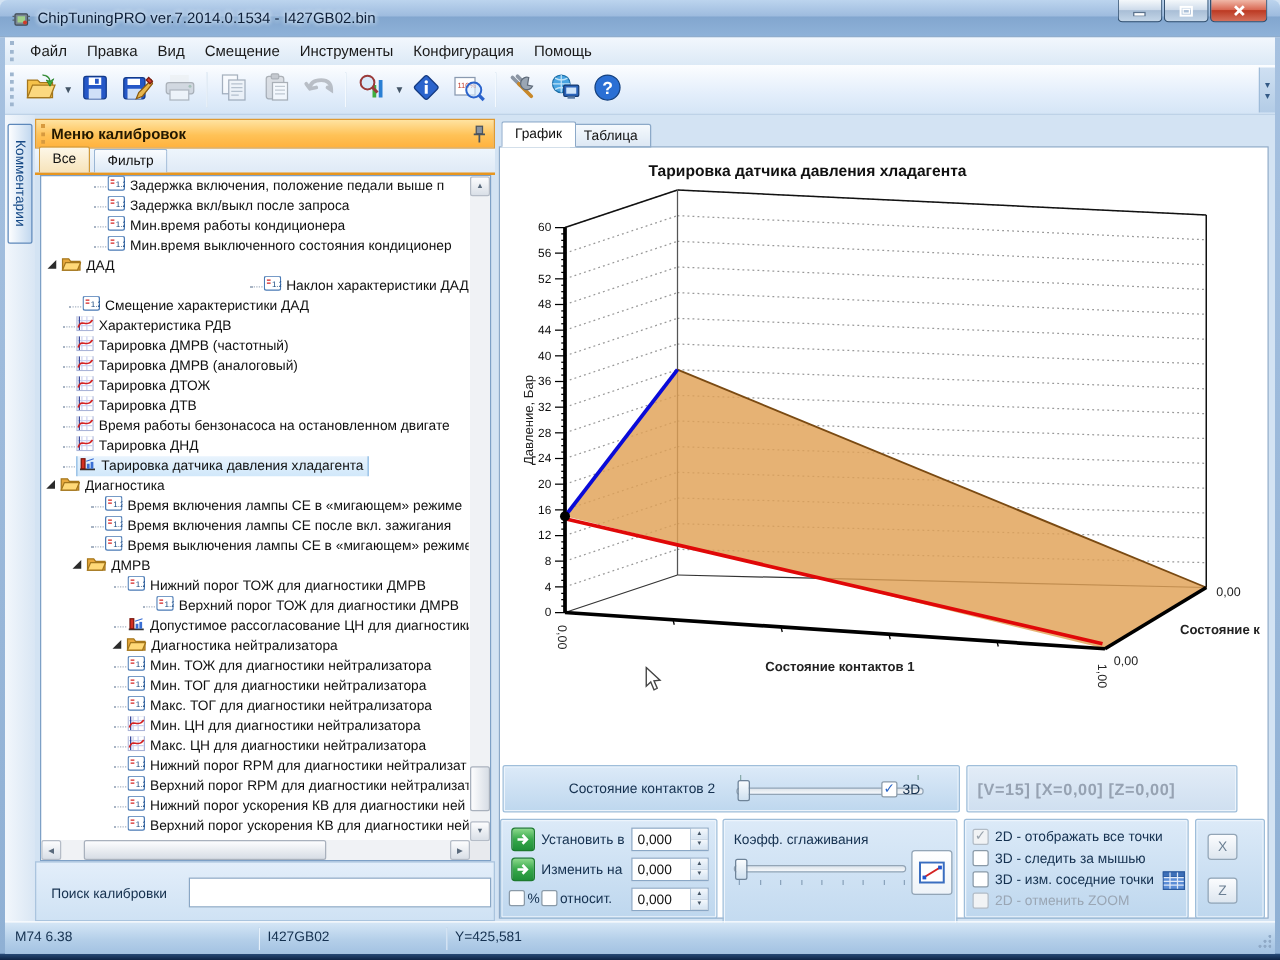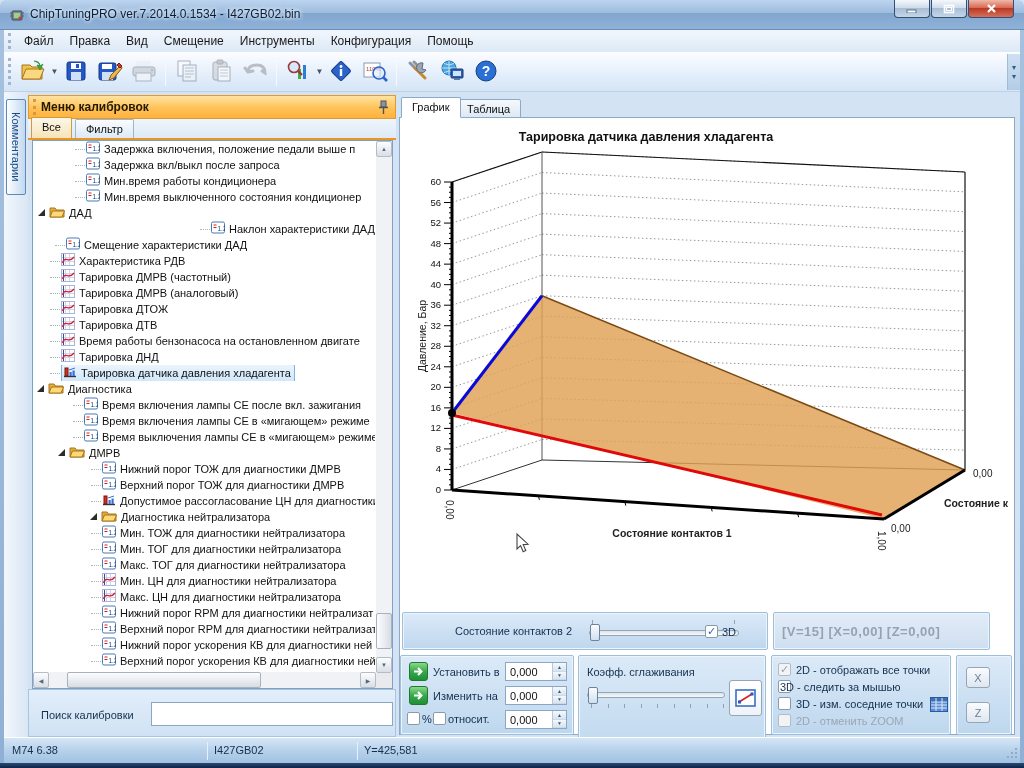--- a/index.html
+++ b/index.html
@@ -429,30 +429,30 @@
             </svg></span>
           <span class="lbl">Диагностика</span>
         </div>
         <div class="trow" style="padding-left: 40px;">
           <span class="stub"></span>
           <span class="ticon"><svg width="14" height="13">
               <rect x="0.5" y="1" width="13" height="11" rx="1.5" fill="#fff" stroke="#4a7ab5"></rect>
               <path d="M2.5 4h3M2.5 6.5h3" stroke="#d42222"></path>
               <text x="6.5" y="9.5" font-size="6.5" fill="#16457e" font-family="sans-serif">1.2</text>
             </svg></span>
+          <span class="lbl">Время включения лампы CE в «мигающем» режиме</span>
+        </div>
+        <div class="trow" style="padding-left: 40px;">
+          <span class="stub"></span>
+          <span class="ticon"><svg width="14" height="13">
+              <rect x="0.5" y="1" width="13" height="11" rx="1.5" fill="#fff" stroke="#4a7ab5"></rect>
+              <path d="M2.5 4h3M2.5 6.5h3" stroke="#d42222"></path>
+              <text x="6.5" y="9.5" font-size="6.5" fill="#16457e" font-family="sans-serif">1.2</text>
+            </svg></span>
           <span class="lbl">Время включения лампы CE после вкл. зажигания</span>
-        </div>
-        <div class="trow" style="padding-left: 40px;">
-          <span class="stub"></span>
-          <span class="ticon"><svg width="14" height="13">
-              <rect x="0.5" y="1" width="13" height="11" rx="1.5" fill="#fff" stroke="#4a7ab5"></rect>
-              <path d="M2.5 4h3M2.5 6.5h3" stroke="#d42222"></path>
-              <text x="6.5" y="9.5" font-size="6.5" fill="#16457e" font-family="sans-serif">1.2</text>
-            </svg></span>
-          <span class="lbl">Время включения лампы CE в «мигающем» режиме</span>
         </div>
         <div class="trow" style="padding-left: 40px;">
           <span class="stub"></span>
           <span class="ticon"><svg width="14" height="13">
               <rect x="0.5" y="1" width="13" height="11" rx="1.5" fill="#fff" stroke="#4a7ab5"></rect>
               <path d="M2.5 4h3M2.5 6.5h3" stroke="#d42222"></path>
               <text x="6.5" y="9.5" font-size="6.5" fill="#16457e" font-family="sans-serif">1.2</text>
             </svg></span>
           <span class="lbl">Время выключения лампы CE в «мигающем» режиме</span>
         </div>
@@ -468,21 +468,21 @@
         </div>
         <div class="trow" style="padding-left: 58px;">
           <span class="stub"></span>
           <span class="ticon"><svg width="14" height="13">
               <rect x="0.5" y="1" width="13" height="11" rx="1.5" fill="#fff" stroke="#4a7ab5"></rect>
               <path d="M2.5 4h3M2.5 6.5h3" stroke="#d42222"></path>
               <text x="6.5" y="9.5" font-size="6.5" fill="#16457e" font-family="sans-serif">1.2</text>
             </svg></span>
           <span class="lbl">Нижний порог ТОЖ для диагностики ДМРВ</span>
         </div>
-        <div class="trow" style="padding-left: 58px;">
+        <div class="trow" style="padding-left: 81px;">
           <span class="stub"></span>
           <span class="ticon"><svg width="14" height="13">
               <rect x="0.5" y="1" width="13" height="11" rx="1.5" fill="#fff" stroke="#4a7ab5"></rect>
               <path d="M2.5 4h3M2.5 6.5h3" stroke="#d42222"></path>
               <text x="6.5" y="9.5" font-size="6.5" fill="#16457e" font-family="sans-serif">1.2</text>
             </svg></span>
           <span class="lbl">Верхний порог ТОЖ для диагностики ДМРВ</span>
         </div>
         <div class="trow" style="padding-left: 58px;">
           <span class="stub"></span>
@@ -829,21 +829,21 @@
   </div>
 
   <div class="abs bluepanel" style="left:771px;top:655px;width:180px;height:80px">
     <div id="option-rows">
         <div style="position: absolute; left: 0px; top: 6px; width: 180px; height: 16px;">
           <div class="cb dis" style="left: 6px; top: 1px;">✓</div>
           <span class="ctl-label" style="position: absolute; left: 24px; top: 2px;">2D - отображать все точки</span>
         </div>
         <div style="position: absolute; left: 0px; top: 23px; width: 180px; height: 16px;">
           <div class="cb" style="left: 6px; top: 1px;"></div>
-          <span class="ctl-label" style="position: absolute; left: 8px; top: 2px;">3D - следить за мышью</span>
+          <span class="ctl-label" style="position: absolute; left: 24px; top: 2px;">3D - следить за мышью</span>
         </div>
         <div style="position: absolute; left: 0px; top: 40px; width: 180px; height: 16px;">
           <div class="cb" style="left: 6px; top: 1px;"></div>
           <span class="ctl-label" style="position: absolute; left: 24px; top: 2px;">3D - изм. соседние точки</span>
         </div>
         <div style="position: absolute; left: 0px; top: 57px; width: 180px; height: 16px;">
           <div class="cb dis" style="left: 6px; top: 1px;"></div>
           <span class="ctl-label" style="position: absolute; left: 24px; top: 2px; color: rgb(154, 166, 180);">2D - отменить ZOOM</span>
         </div>
       </div>

